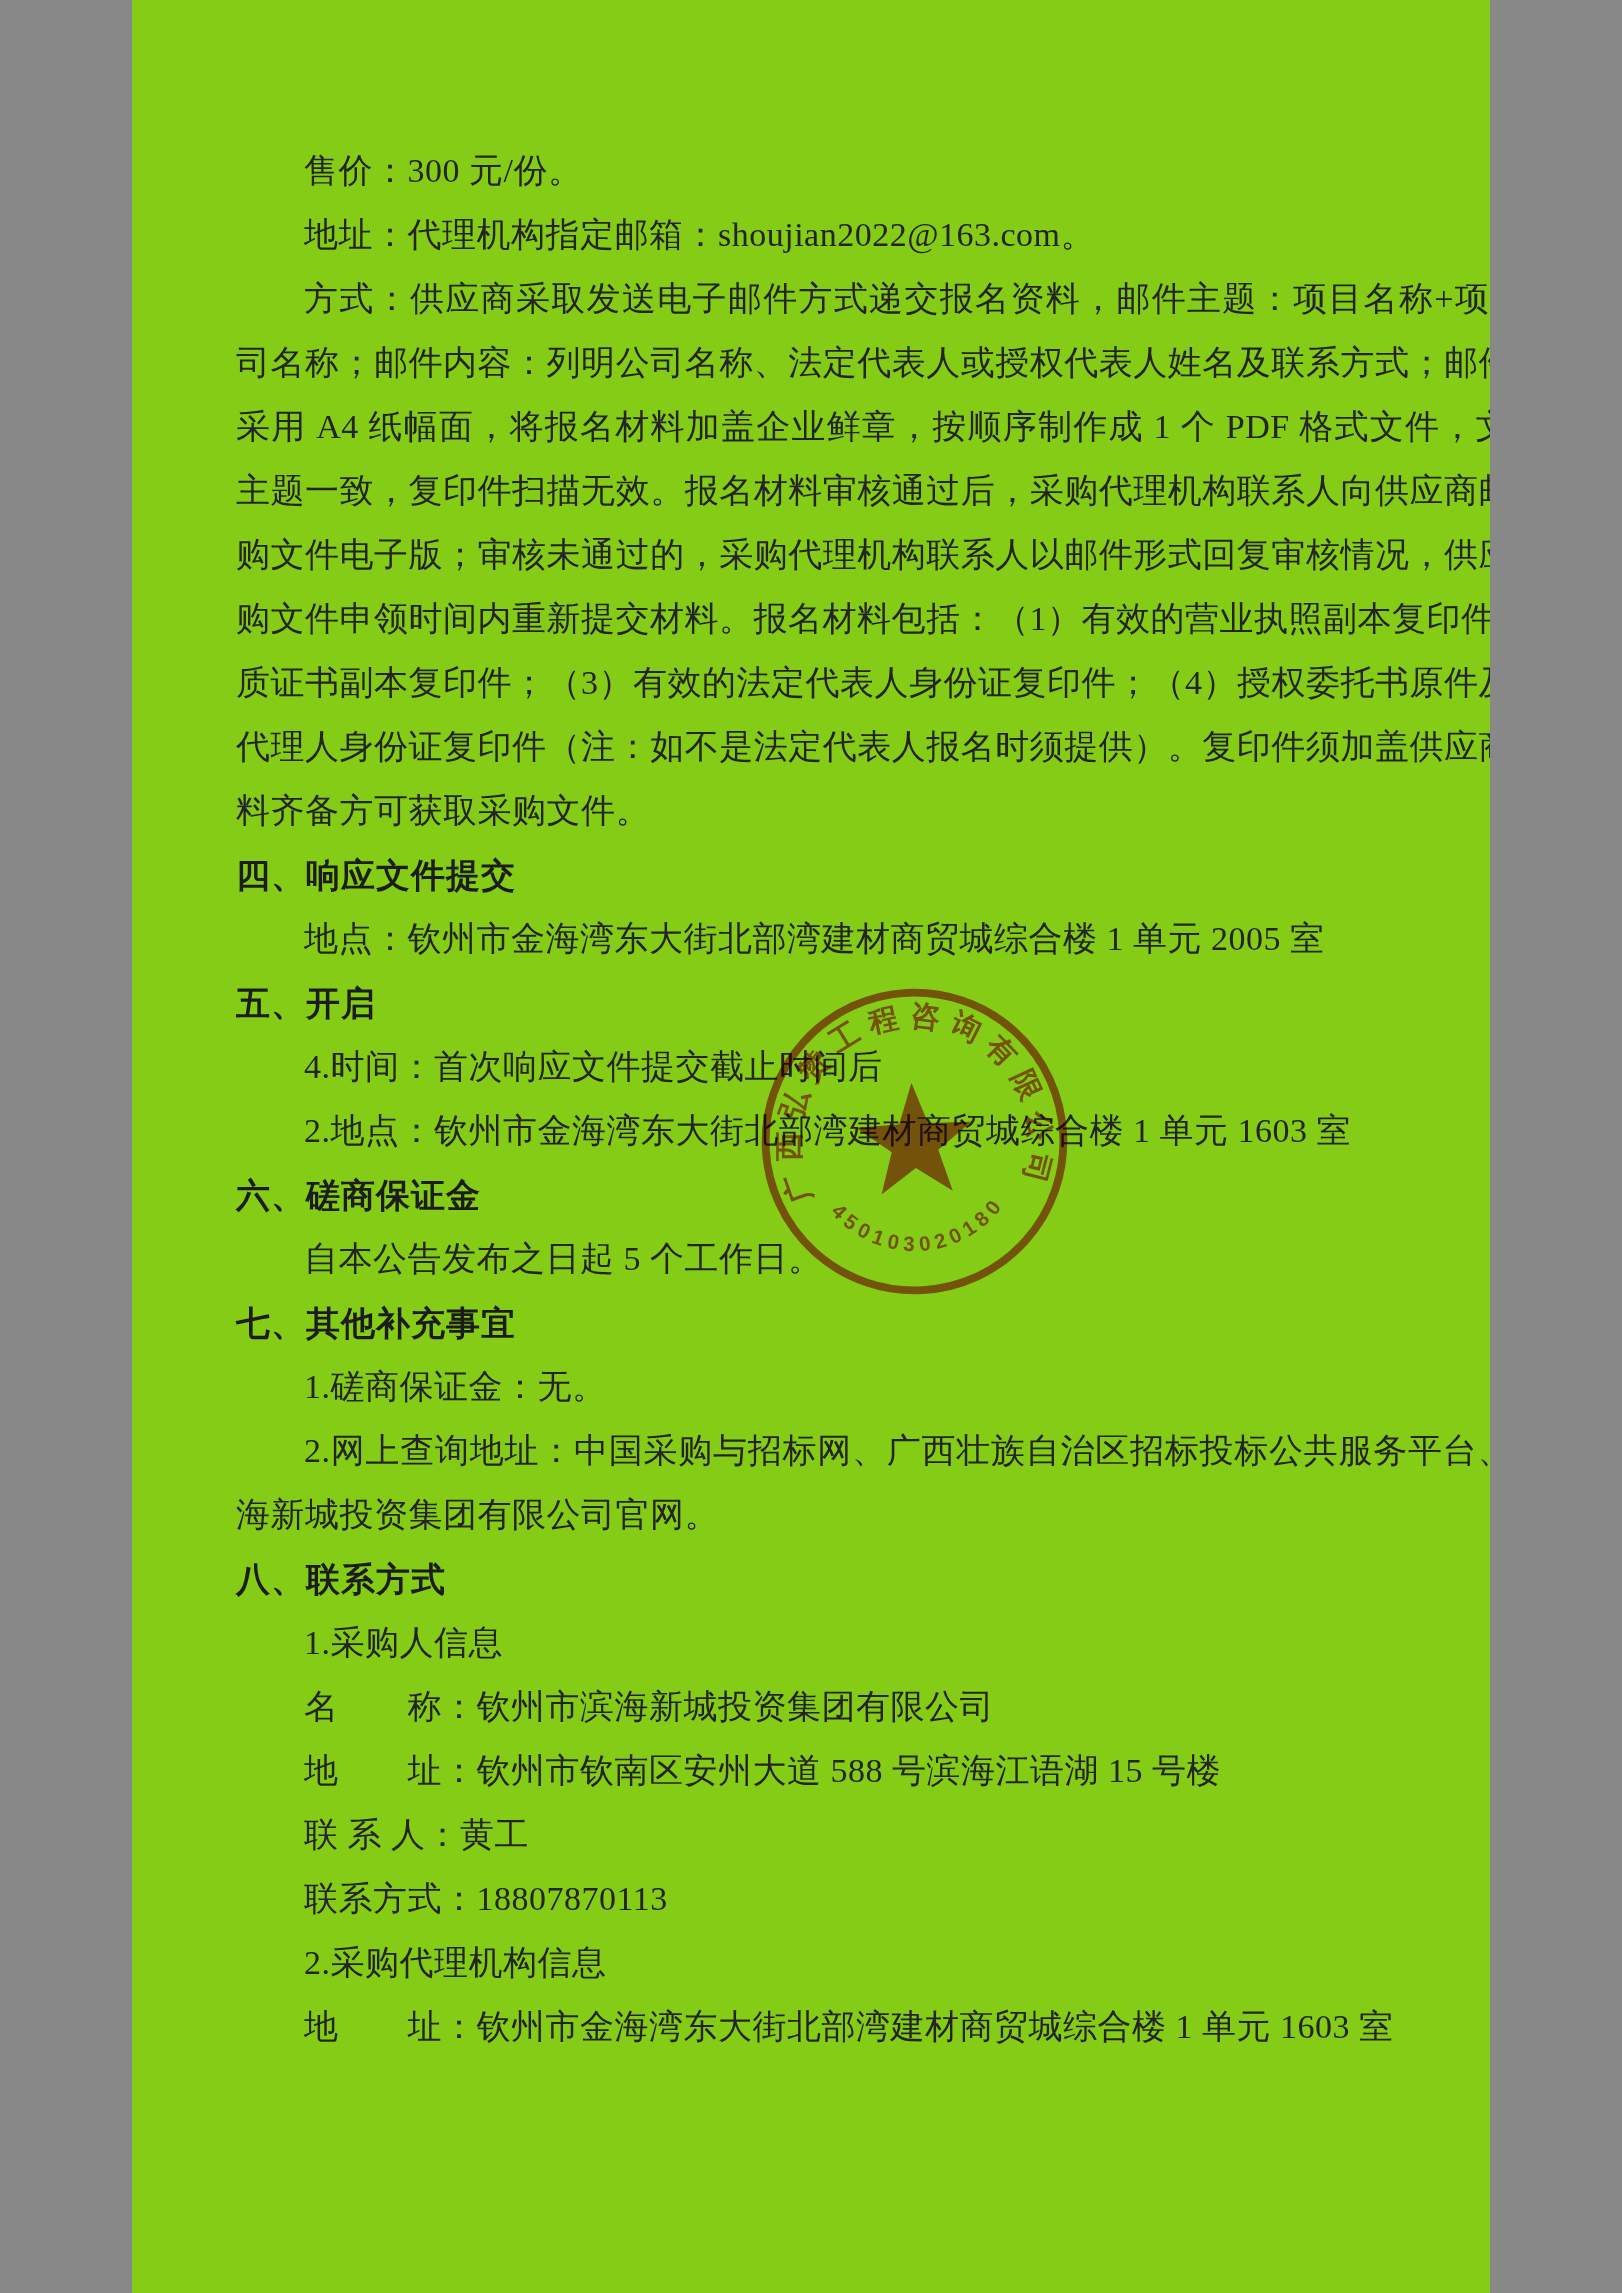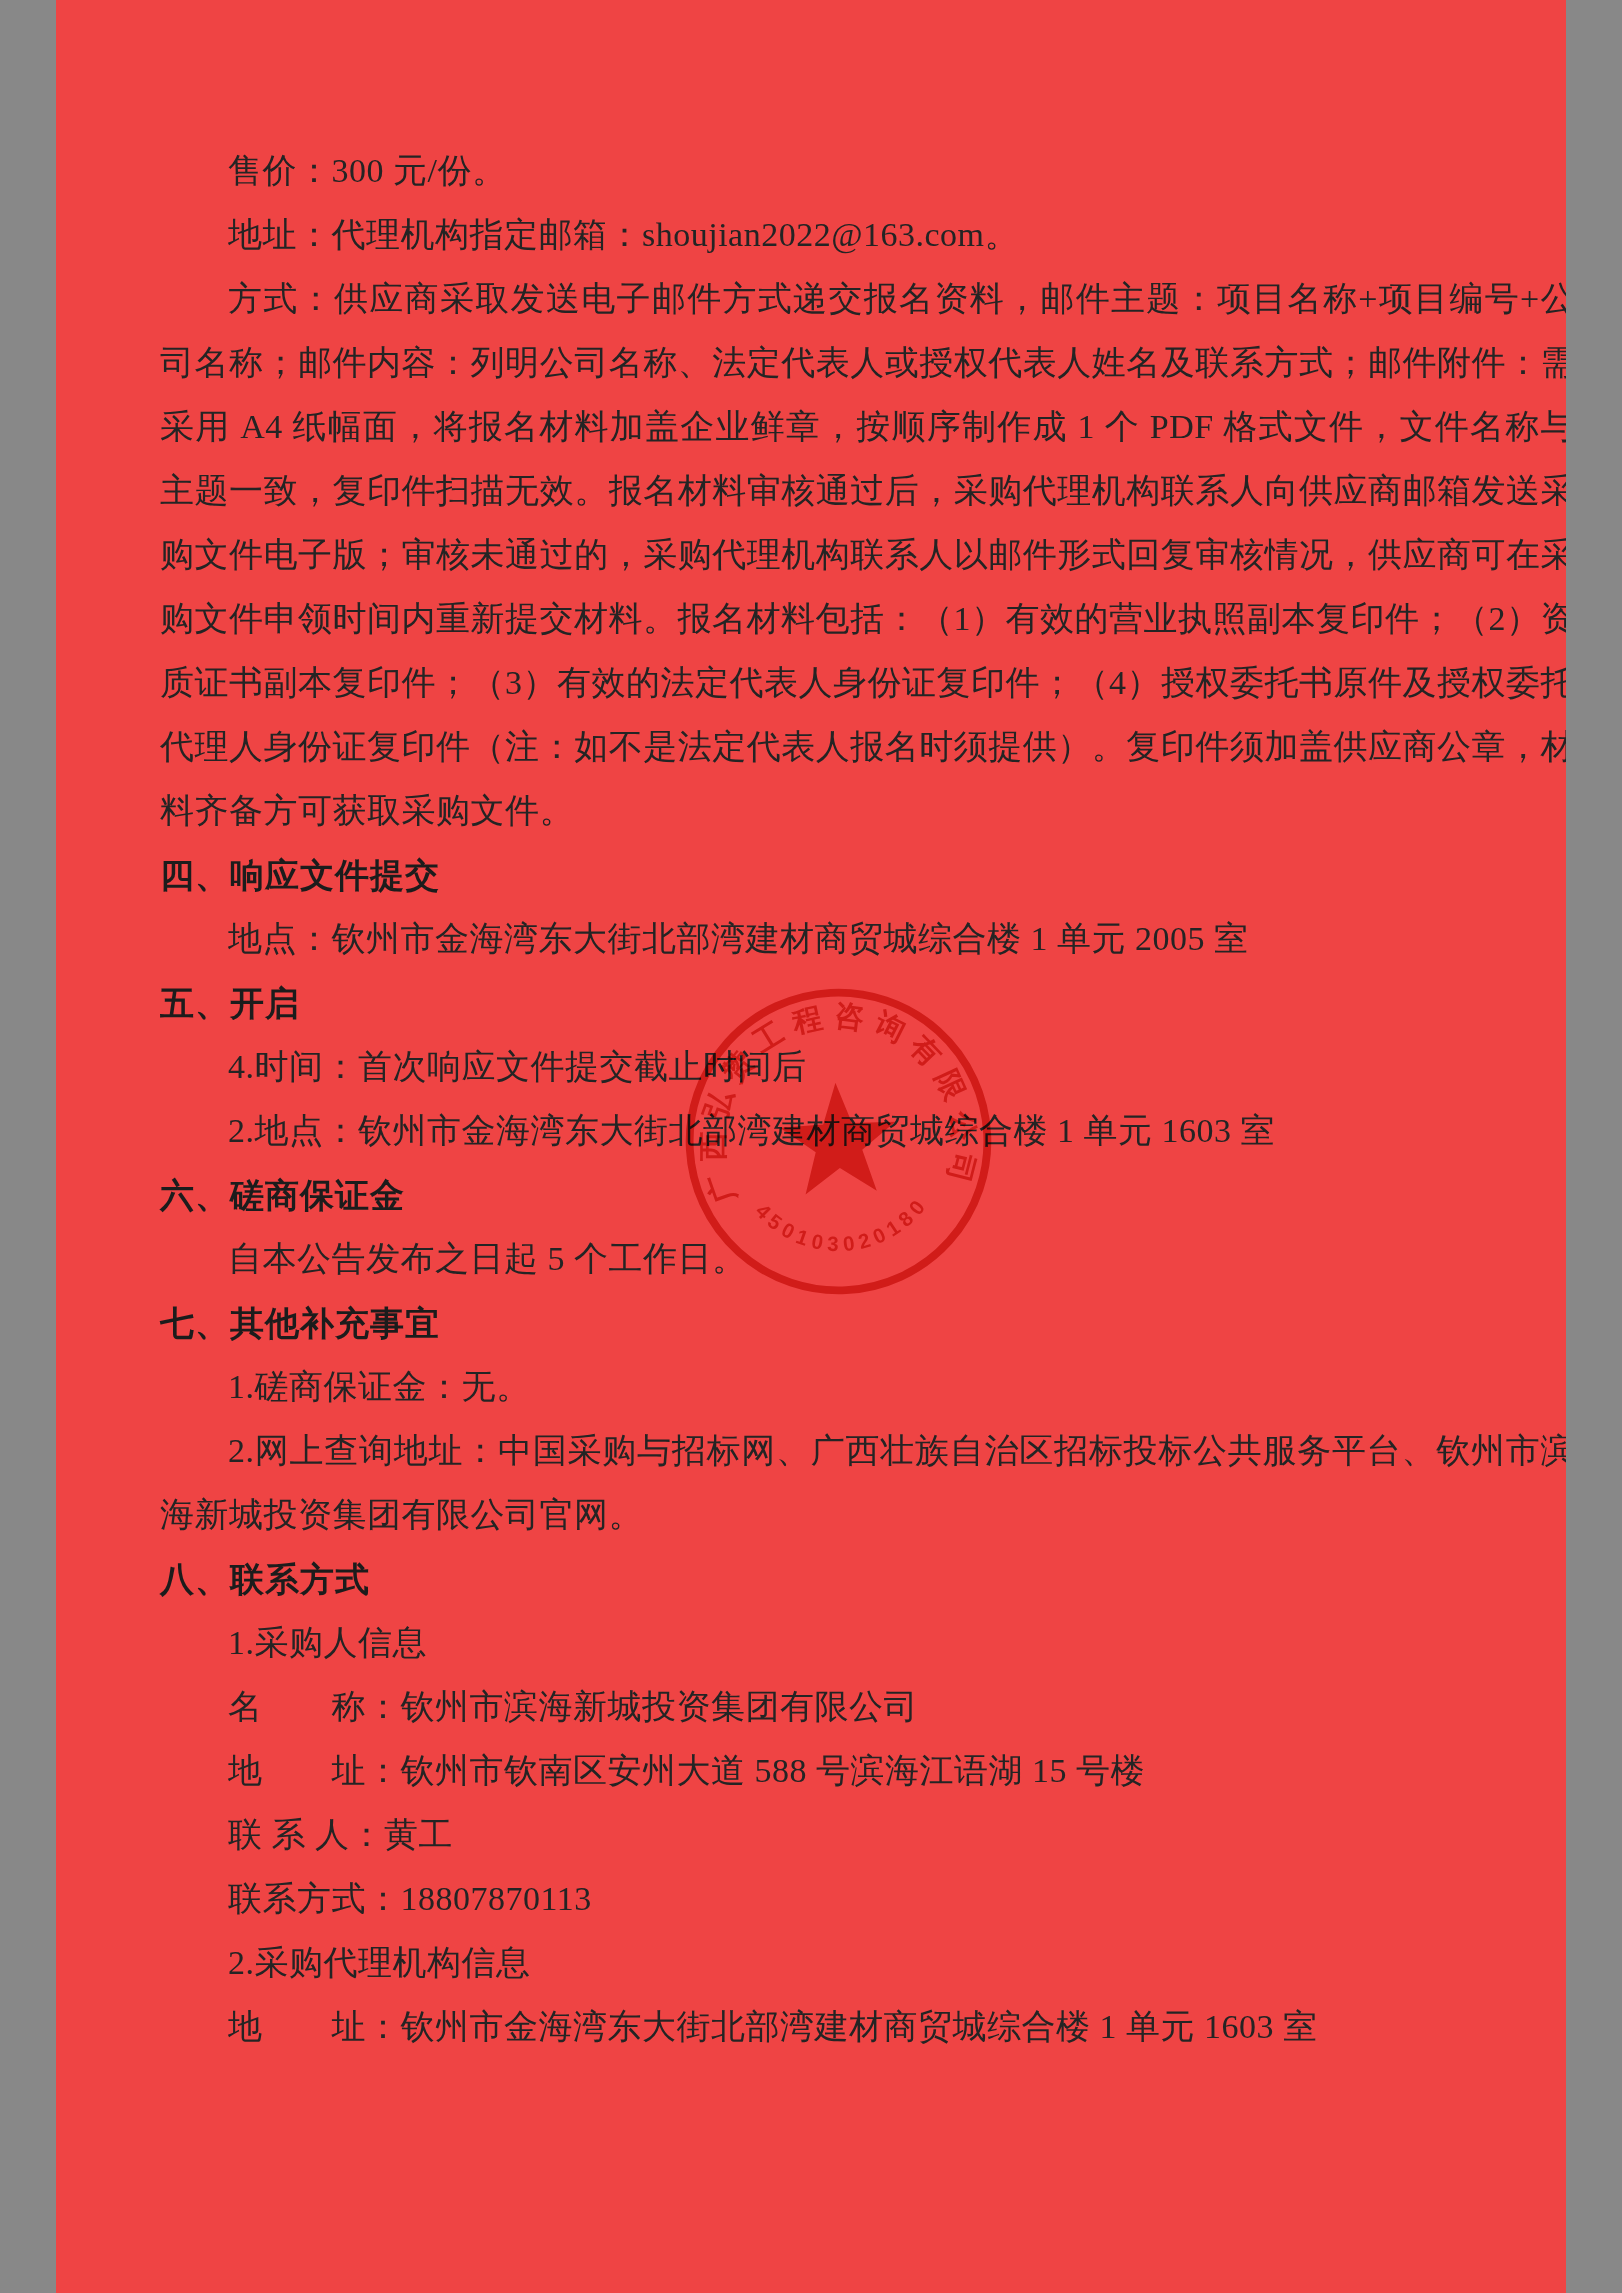--- a/index.html
+++ b/index.html
@@ -1,21 +1,21 @@
 <!DOCTYPE html>
 <html><head>
 <meta charset="utf-8">
 <style>
   html, body { margin: 0; padding: 0; background: #888; }
   .page {
     position: relative;
-    width: 1510px;
+    width: 1358px;
     height: 2294px;
     margin: 0 auto;
-    background: #ef4444;
+    background: #84cc16;
     overflow: hidden;
     font-family: "Liberation Serif", serif;
     color: #242424;
   }
   .content {
     position: absolute;
     left: 104px;
     top: 139px;
     width: 1415px;
     font-size: 34px;

